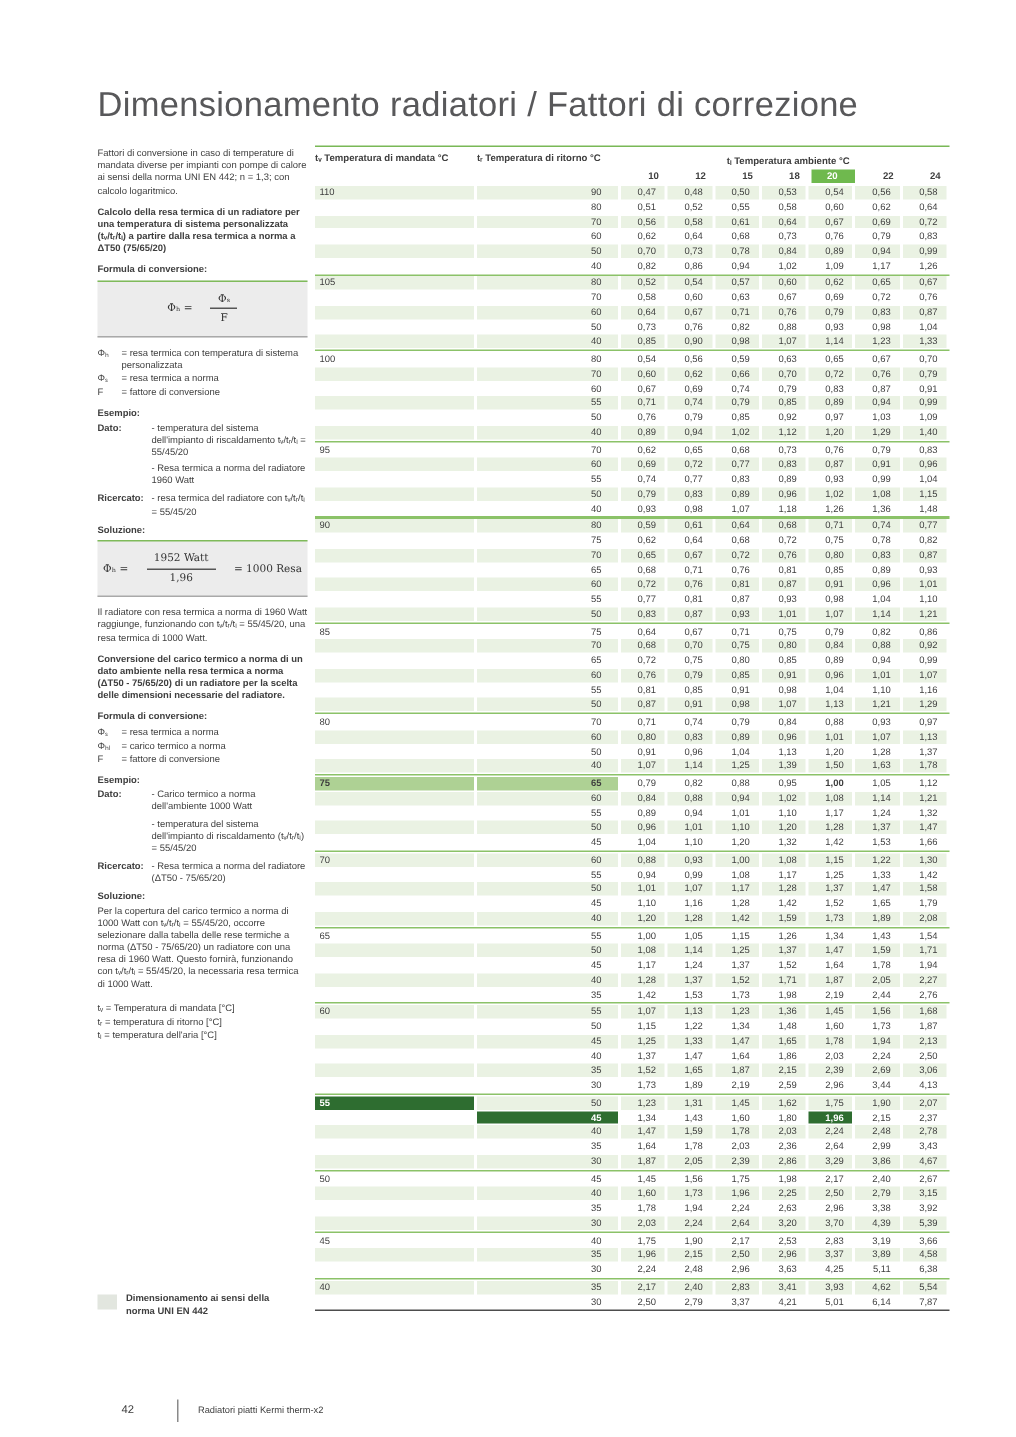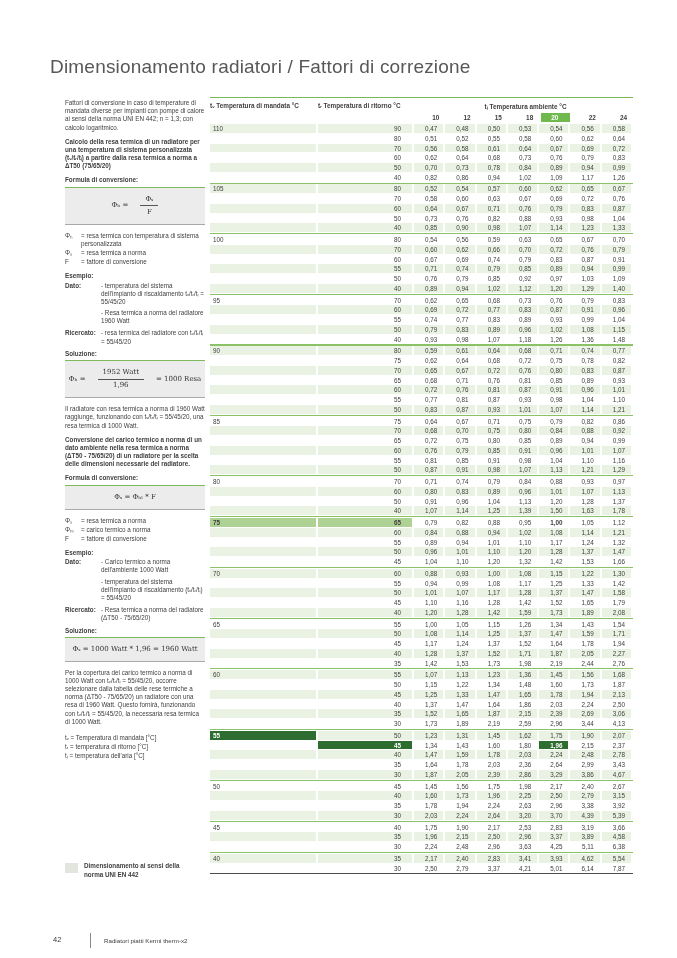--- a/index.html
+++ b/index.html
@@ -1,20 +1,20 @@
 <!DOCTYPE html>
 <html><head>
 <meta charset="utf-8">
 <style>
   html,body{margin:0;padding:0;}
   body{width:677px;height:958px;background:#ffffff;position:relative;
        font-family:"Liberation Sans", sans-serif;color:#3e3e3e;overflow:hidden;}
   .b{font-weight:bold;}
   
-  .page-title{position:absolute;left:50px;top:56px;font-size:19px;color:#58585a;
+  .page-title{position:absolute;left:65px;top:56px;font-size:23px;color:#58585a;
               letter-spacing:.2px;font-weight:400;}
   
   .sidebar{position:absolute;left:65px;top:99px;width:140px;font-size:6.3px;line-height:1.3;}
   .sidebar p{margin:0 0 6px 0;}
   .flabel{font-weight:bold;margin:0 0 2px 0;}
   .fbox{background:#ececec;border-top:1.4px solid #7fba5a;border-bottom:1px solid #a9a9a9;
         margin:2px 0 7px 0;padding:7px 3px;display:flex;align-items:center;justify-content:center;
         gap:12px;font-family:"DejaVu Serif", serif;font-size:7px;color:#333;}
   .frac{display:inline-flex;flex-direction:column;text-align:center;}
   .num{border-bottom:.8px solid #555;padding:0 5px 1.5px 5px;}
@@ -27,21 +27,21 @@
   .exrow{display:flex;margin-bottom:4px;}
   .exkey{width:36px;flex:none;font-weight:bold;}
   .exval{flex:1;display:flex;flex-direction:column;gap:3px;}
   .defs div{margin-bottom:1px;}
   .defs{margin-top:8px;}
   
   .legend{position:absolute;left:65px;top:862px;display:flex;}
   .lbox{width:13px;height:10px;background:#e2e6df;margin-right:6px;flex:none;margin-top:1px;}
   .ltext{font-size:6.3px;font-weight:bold;width:100px;line-height:1.35;}
   
-  .footer{position:absolute;left:53px;top:933px;display:flex;align-items:flex-start;justify-content:flex-end;}
+  .footer{position:absolute;left:81px;top:933px;display:flex;align-items:flex-start;justify-content:flex-end;}
   .pagenum{width:37px;font-size:7.5px;color:#3a3a3a;padding-top:2px;}
   .fdiv{border-left:.8px solid #8a8a8a;height:15px;margin-right:13px;}
   .ftext{font-size:6.2px;padding-top:4px;}
   
   .tablewrap{position:absolute;left:210px;top:97px;width:423px;border-top:1.6px solid #79b856;}
   .thr1{display:flex;font-weight:bold;font-size:6.4px;padding:3.5px 0 2px 0;}
   .h-tv{width:108px;}
   .h-tr{width:100px;}
   .h-tl{flex:1;text-align:center;}
   .thr2{display:flex;column-gap:2px;padding:0 0 2.5px 0;font-weight:bold;font-size:6.4px;}
@@ -111,23 +111,20 @@
       <span>Φₕ =</span>
       <span class="frac">
         <span class="num">1952 Watt</span>
         <span class="den">1,96</span>
       </span>
       <span>= 1000 Resa</span>
     </div>
     <p>Il radiatore con resa termica a norma di 1960 Watt raggiunge, funzionando con tᵥ/tᵣ/tₗ = 55/45/20, una resa termica di 1000 Watt.</p>
     <p class="b">Conversione del carico termico a norma di un dato ambiente nella resa termica a norma (ΔT50 - 75/65/20) di un radiatore per la scelta delle dimensioni necessarie del radiatore.</p>
     <div class="flabel">Formula di conversione:</div>
-    <div class="fbox">
-      <span>Φₛ = Φₕₗ * F</span>
-    </div>
     <div class="symblock">
       <div class="symrow">
           <span class="sym">Φₛ</span>
           <span class="symdef">= resa termica a norma</span>
         </div>
       <div class="symrow">
           <span class="sym">Φₕₗ</span>
           <span class="symdef">= carico termico a norma</span>
         </div>
       <div class="symrow">
@@ -143,23 +140,20 @@
         <span>- temperatura del sistema dell'impianto di riscaldamento (tᵥ/tᵣ/tₗ) = 55/45/20</span>
       </span>
     </div>
     <div class="exrow">
       <span class="exkey">Ricercato:</span>
       <span class="exval">
           <span>- Resa termica a norma del radiatore (ΔT50 - 75/65/20)</span>
         </span>
     </div>
     <div class="exlabel">Soluzione:</div>
-    <div class="fbox">
-      <span>Φₛ = 1000 Watt * 1,96 = 1960 Watt</span>
-    </div>
     <p>Per la copertura del carico termico a norma di 1000 Watt con tᵥ/tᵣ/tₗ = 55/45/20, occorre selezionare dalla tabella delle rese termiche a norma (ΔT50 - 75/65/20) un radiatore con una resa di 1960 Watt. Questo fornirà, funzionando con tᵥ/tᵣ/tₗ = 55/45/20, la necessaria resa termica di 1000 Watt.</p>
     <div class="defs">
       <div>tᵥ = Temperatura di mandata [°C]</div>
       <div>tᵣ = temperatura di ritorno [°C]</div>
       <div>tₗ = temperatura dell'aria [°C]</div>
     </div>
   </div>
 
   <div class="legend">
     <span class="lbox"></span>

